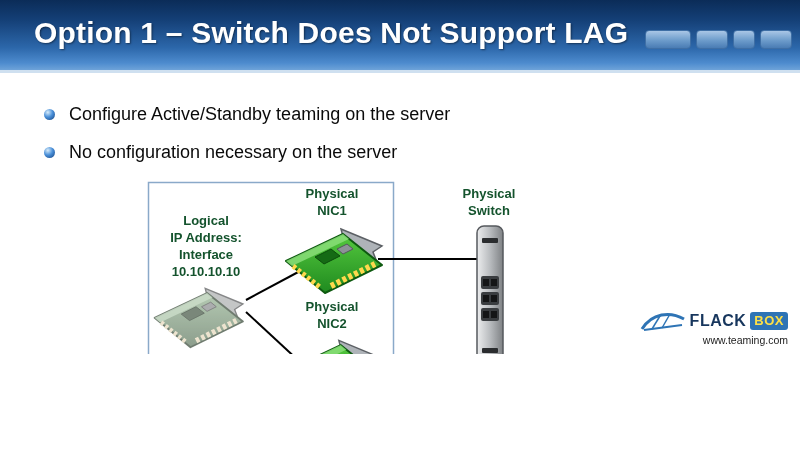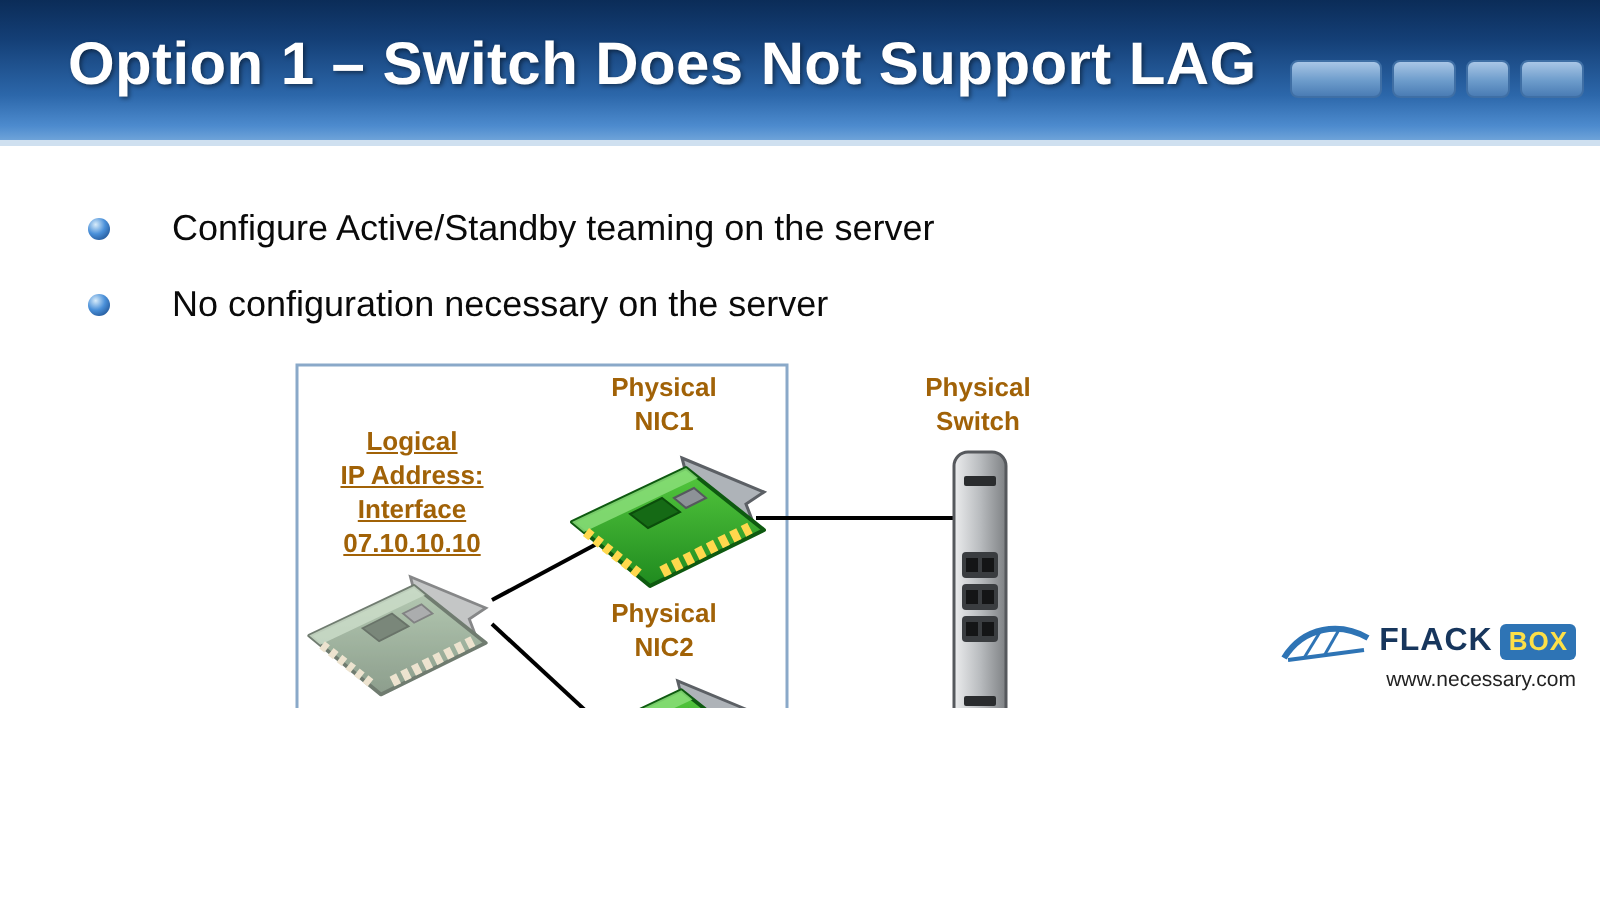--- a/index.html
+++ b/index.html
@@ -13,33 +13,33 @@
   .title{position:absolute;left:34px;top:16px;font-size:30px;color:#ffffff;
          font-weight:600;letter-spacing:0.2px;text-shadow:1px 1px 2px rgba(0,0,0,0.45);
          white-space:nowrap;}
   .decor{position:absolute;right:8px;top:30px;display:flex;gap:5px;align-items:center;}
   .decor span{display:block;height:17px;border-radius:4px;
           background:linear-gradient(180deg,#a9c6e6 0%,#6d9ccb 55%,#4a7cb4 100%);
           border:1px solid #3f6fa5;}
   .d1{width:44px;} .d2{width:30px;} .d3{width:20px;} .d4{width:30px;}
 
   
-  .bullet-row{position:absolute;left:44px;display:flex;align-items:center;gap:31px;}
+  .bullet-row{position:absolute;left:44px;display:flex;align-items:center;gap:14px;}
   .r1{top:104px;} .r2{top:142px;}
   .sphere{width:11px;height:11px;border-radius:50%;flex:0 0 auto;
           background:radial-gradient(circle at 35% 30%, #d8ecfa 0%, #4a90d9 45%, #123f7d 100%);}
   .btext{font-size:18px;color:#0a0a0a;}
 
   
   .diagram{position:absolute;left:0;top:0;}
 
   
   .dlabel{position:absolute;font-weight:bold;font-size:13px;line-height:17px;
-          text-align:center;color:#a16207;}
-  .logical{left:150px;top:212px;width:112px;text-decoration:underline;}
+          text-align:center;color:#14532d;}
+  .logical{left:150px;top:212px;width:112px;}
   .nic1l{left:286px;top:185px;width:92px;}
   .nic2l{left:286px;top:298px;width:92px;}
   .switchl{left:441px;top:185px;width:96px;}
   .server-label{position:absolute;left:148px;top:406px;width:245px;text-align:center;
           font-size:19px;color:#7b9cc4;padding-left:20px;}
 
   
   .footer{position:absolute;right:12px;bottom:8px;text-align:right;}
   .brandrow{display:flex;align-items:center;justify-content:flex-end;gap:4px;}
   .flack{font-weight:bold;font-size:16px;color:#17365D;letter-spacing:0.5px;}
@@ -121,21 +121,21 @@
       <rect x="14" y="85" width="6" height="7" fill="#141516"></rect>
       <rect x="5" y="122" width="16" height="5" rx="1" fill="#2a2c2e"></rect>
       <rect x="8" y="148" width="10" height="4" rx="1" fill="#54575a"></rect>
     </g>
   </svg>
 
   <div class="dlabel logical">
     <div>Logical</div>
     <div>IP Address:</div>
     <div>Interface</div>
-    <div>07.10.10.10</div>
+    <div>10.10.10.10</div>
   </div>
 
   <div class="dlabel nic1l">
     <div>Physical</div>
     <div>NIC1</div>
   </div>
 
   <div class="dlabel nic2l">
     <div>Physical</div>
     <div>NIC2</div>
@@ -152,16 +152,16 @@
     <div class="brandrow">
       <svg width="46" height="24" viewBox="0 0 46 24">
         <path d="M2,20 C12,4 30,2 44,10" stroke="#2E74B5" stroke-width="3" fill="none"></path>
         <path d="M4,21 L42,16" stroke="#2E74B5" stroke-width="2" fill="none"></path>
         <path d="M12,20 L20,7" stroke="#2E74B5" stroke-width="1.5" fill="none"></path>
         <path d="M22,19 L30,5" stroke="#2E74B5" stroke-width="1.5" fill="none"></path>
       </svg>
       <span class="flack">FLACK</span>
       <span class="box">BOX</span>
     </div>
-    <div class="website">www.necessary.com</div>
+    <div class="website">www.teaming.com</div>
   </div>
 
 </div>
 
 </body></html>

